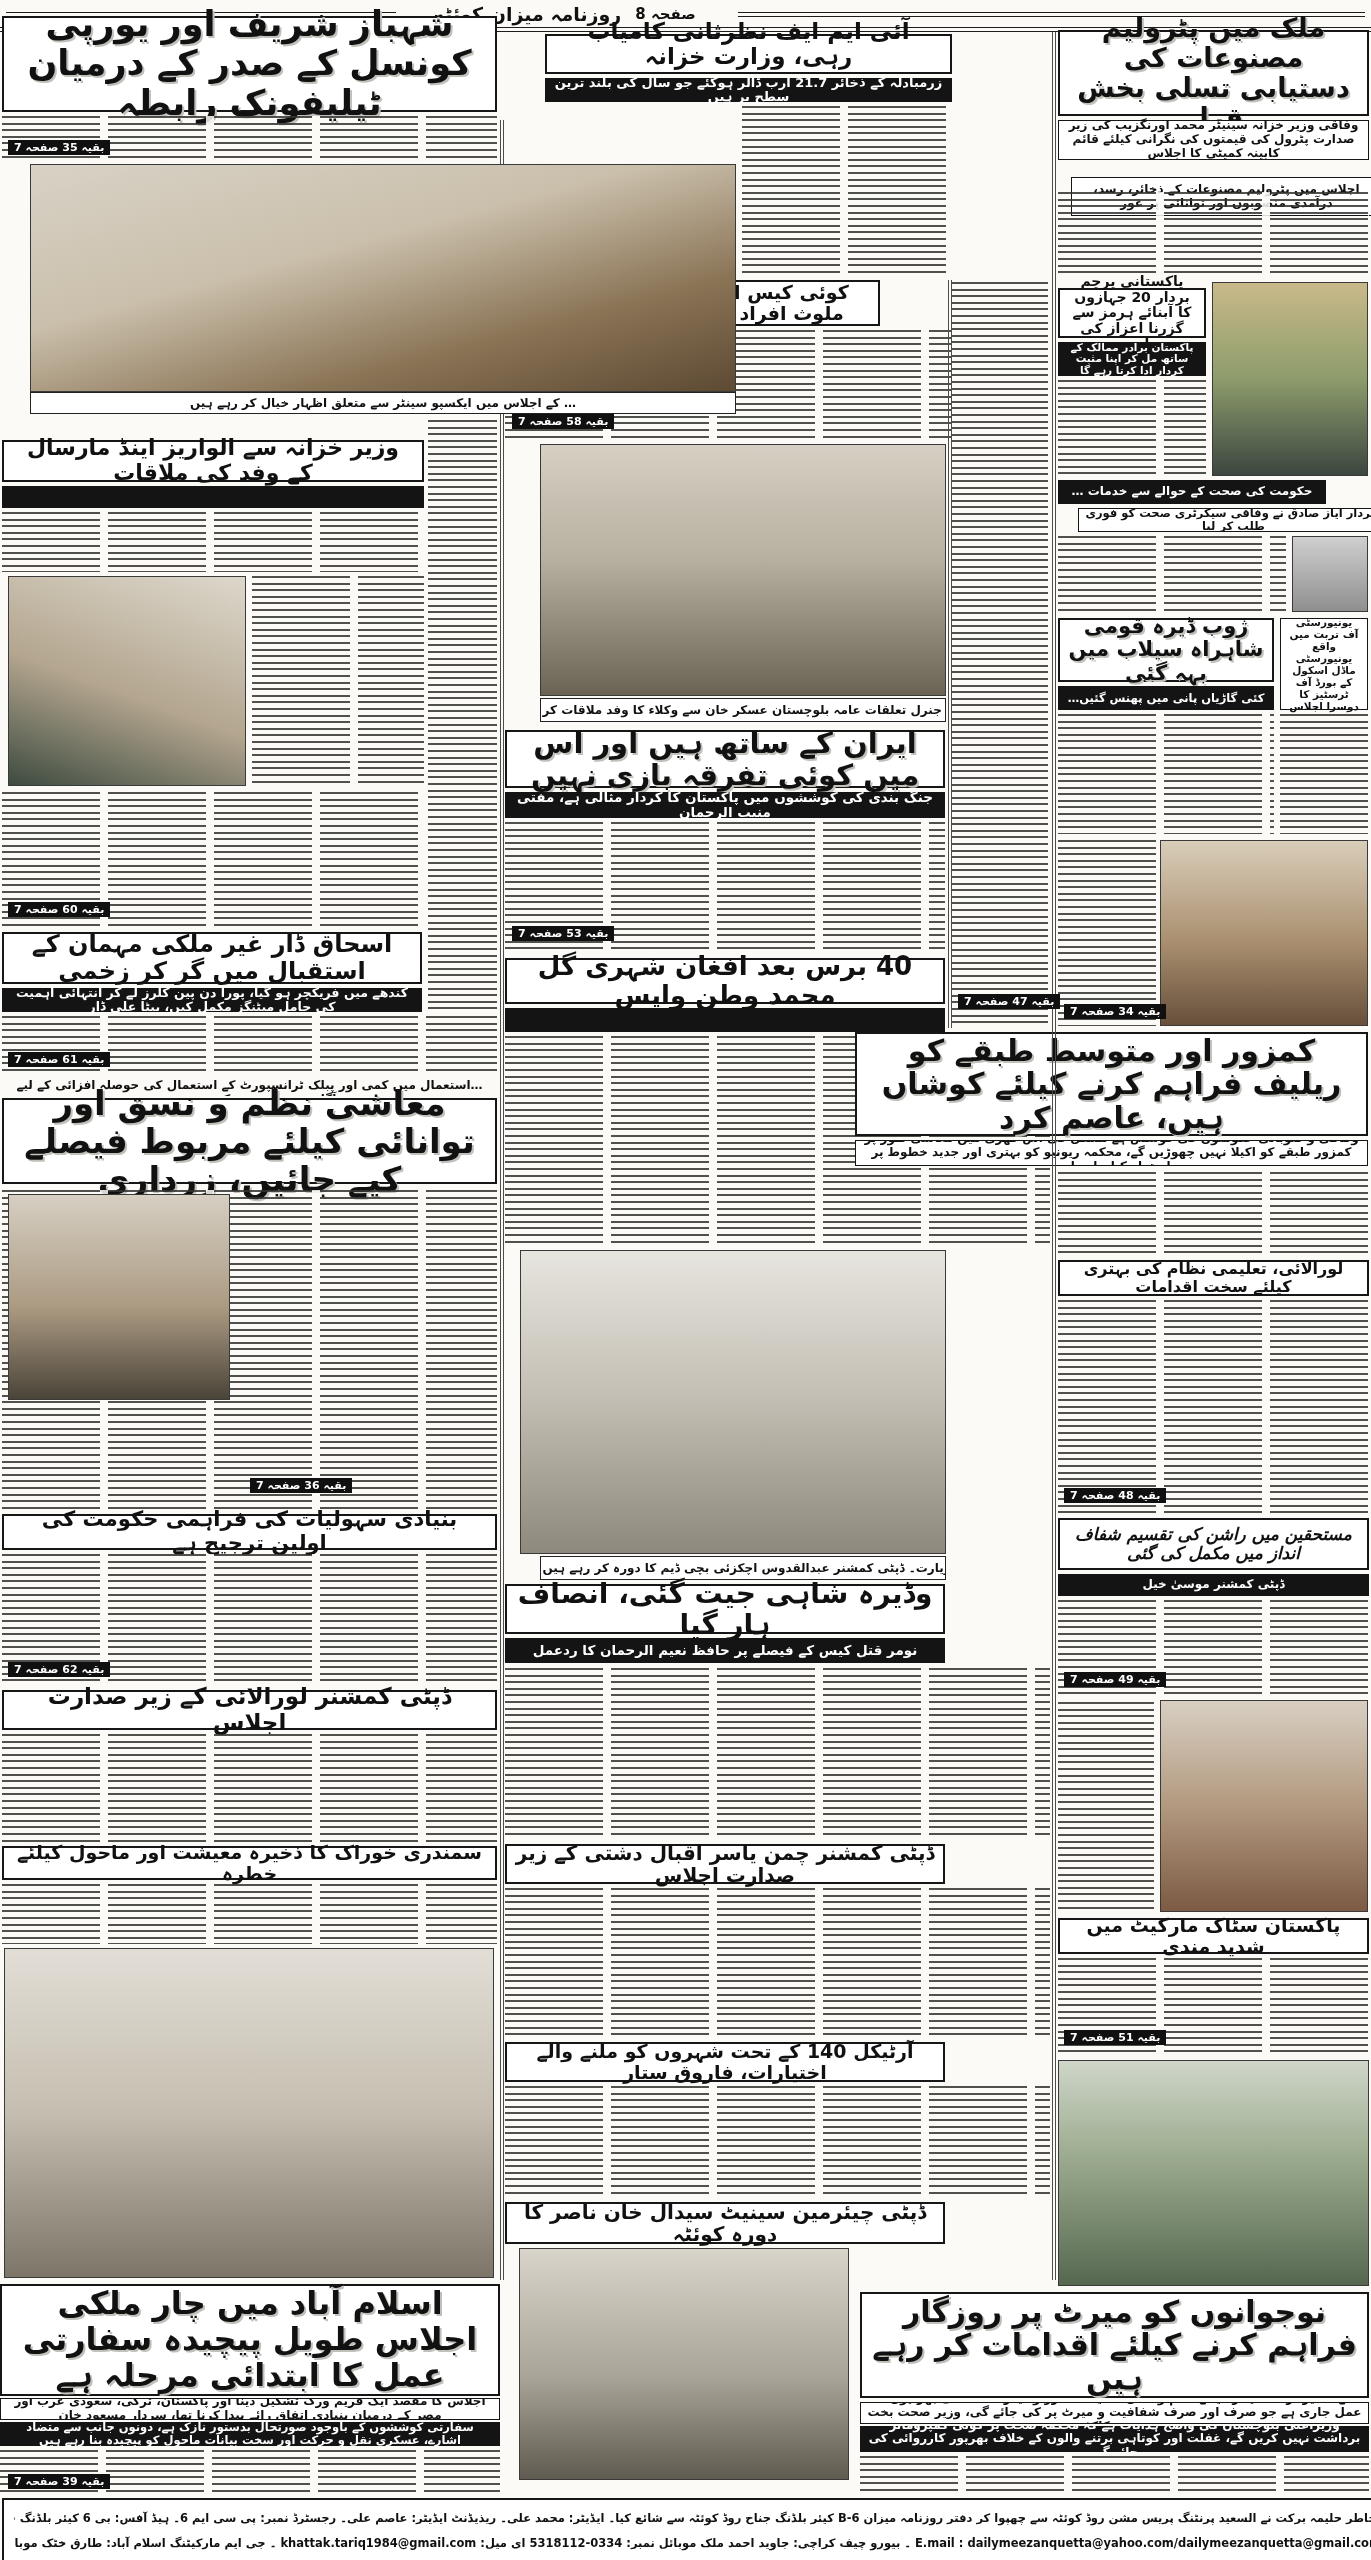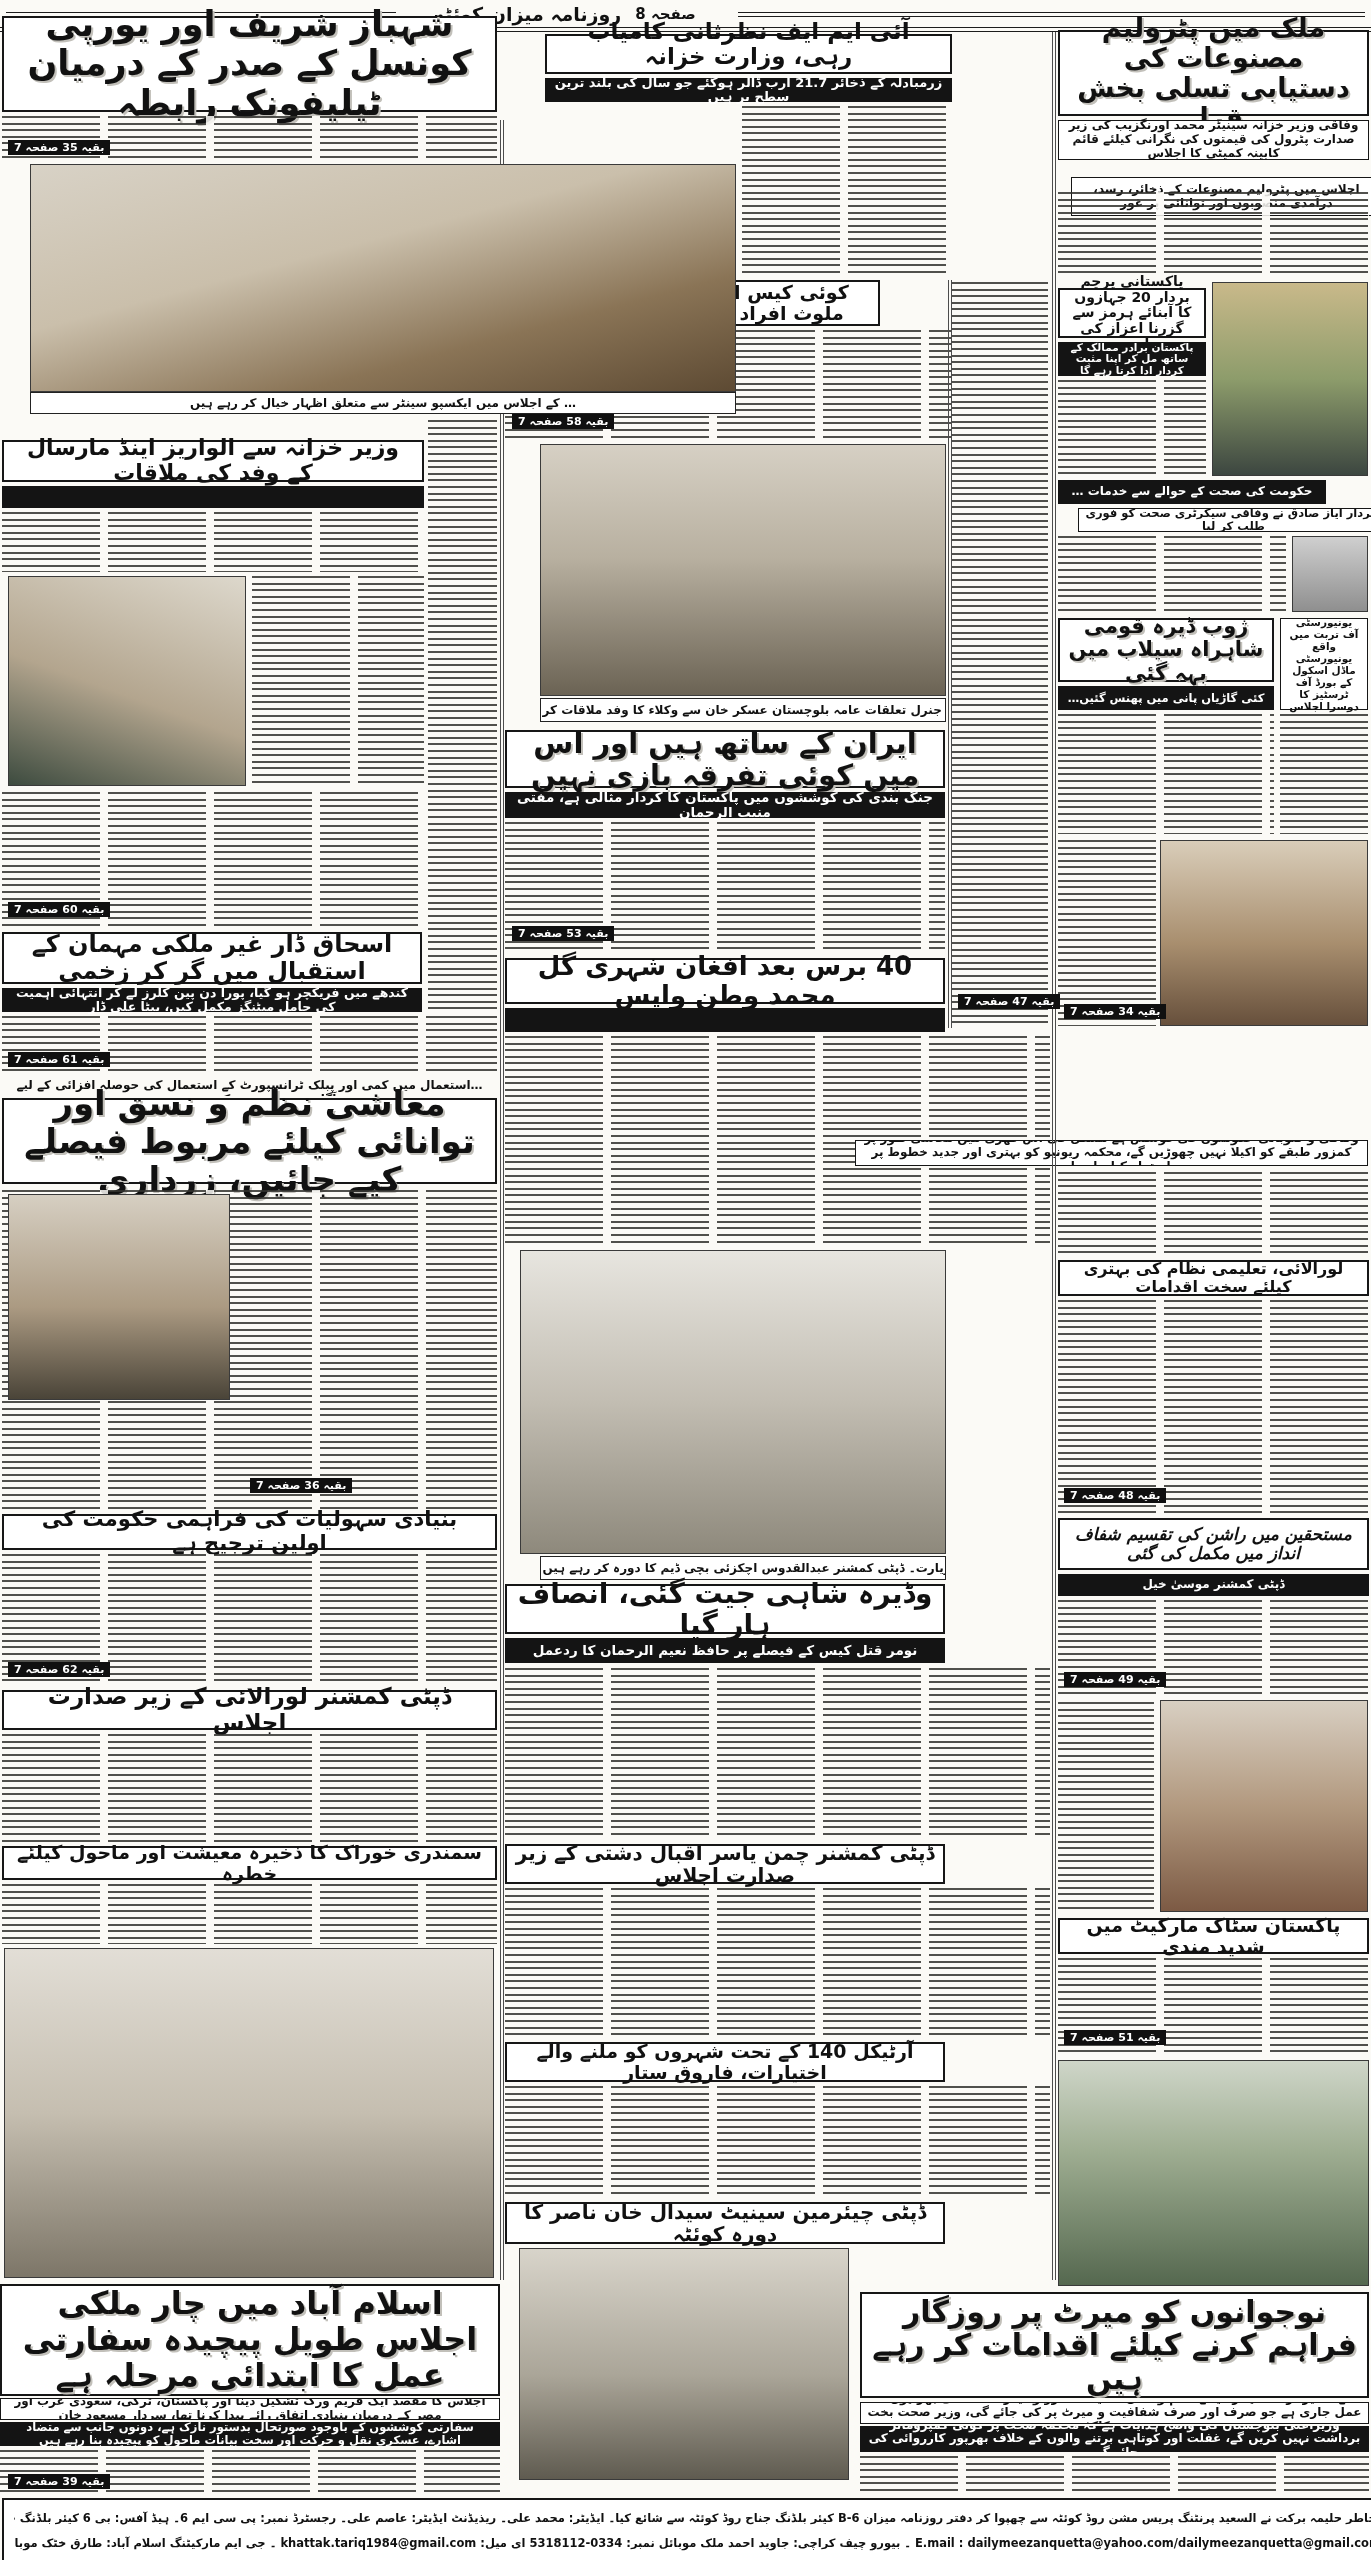--- a/index.html
+++ b/index.html
@@ -225,20 +225,23 @@
   <div class="blk tx" style="left:1058px;top:714px;width:216px;height:120px;"></div>
   <div class="blk wline" style="left:1280px;top:618px;width:88px;height:92px;font-size:10.5px;">
       <span>یونیورسٹی آف تربت میں واقع یونیورسٹی ماڈل اسکول کے بورڈ آف ٹرسٹیز کا دوسرا اجلاس</span>
     </div>
   <div class="blk tx" style="left:1280px;top:714px;width:88px;height:120px;"></div>
 
   <div class="blk tx" style="left:1058px;top:840px;width:98px;height:186px;"></div>
   <div class="blk photo" style="left:1160px;top:840px;width:208px;height:186px;background:linear-gradient(180deg,#d9cdb9 0%,#a98f6f 55%,#67503c 100%);"></div>
   <div class="more" style="left:1064px;top:1004px;"><span>بقیہ 34 صفحہ 7</span></div>
 
+  <div class="blk hl cal" style="left:855px;top:1032px;width:513px;height:104px;font-size:30px;">
+      <span>کمزور اور متوسط طبقے کو ریلیف فراہم کرنے کیلئے کوشاں ہیں، عاصم کرد</span>
+    </div>
   <div class="blk wline clamp" style="left:855px;top:1140px;width:513px;height:26px;font-size:12px;">
       <span>وفاقی و صوبائی حکومتوں کی کوشش ہے مشکل کی اس گھڑی میں معاشی طور پر کمزور طبقے کو اکیلا نہیں چھوڑیں گے، محکمہ ریونیو کو بہتری اور جدید خطوط پر استوار کیا جا رہا ہے</span>
     </div>
   <div class="blk tx" style="left:1058px;top:1172px;width:311px;height:84px;"></div>
 
   <div class="blk hl" style="left:1058px;top:1260px;width:311px;height:36px;font-size:16px;">
       <span>لورالائی، تعلیمی نظام کی بہتری کیلئے سخت اقدامات</span>
     </div>
   <div class="blk tx" style="left:1058px;top:1300px;width:311px;height:214px;"></div>
   <div class="more" style="left:1064px;top:1488px;"><span>بقیہ 48 صفحہ 7</span></div>

